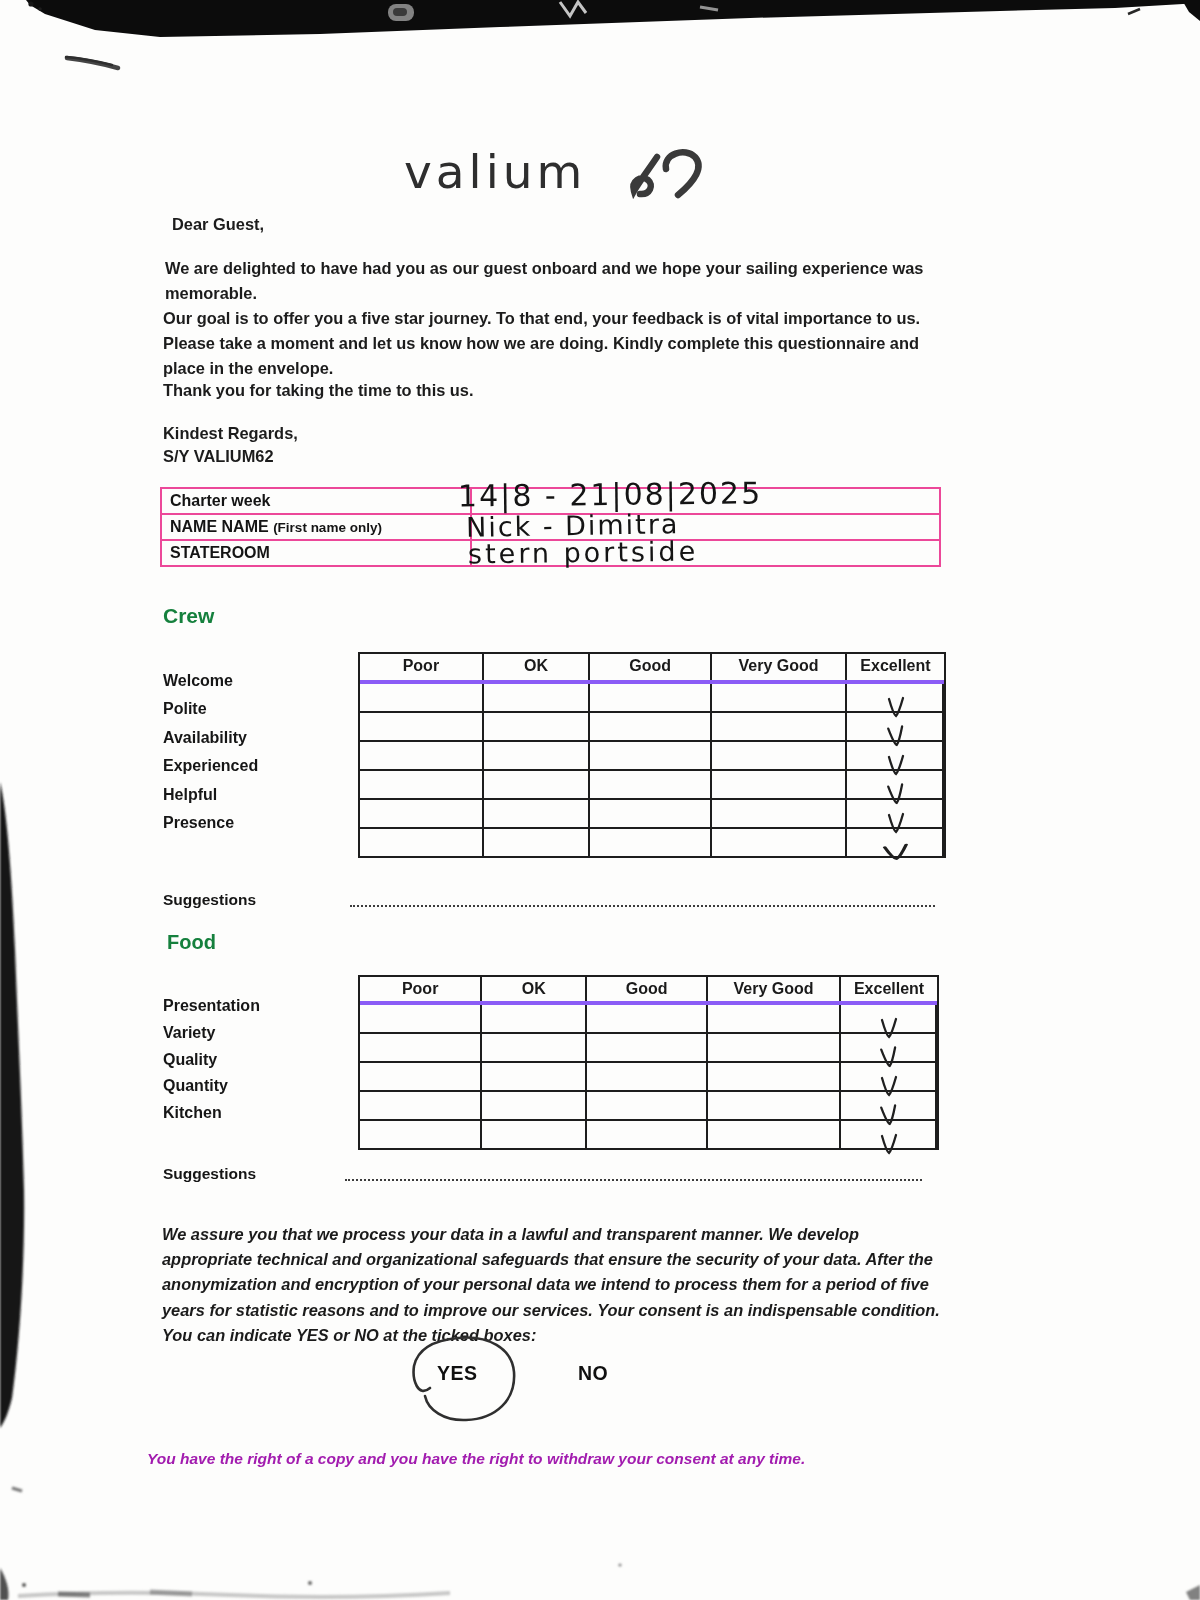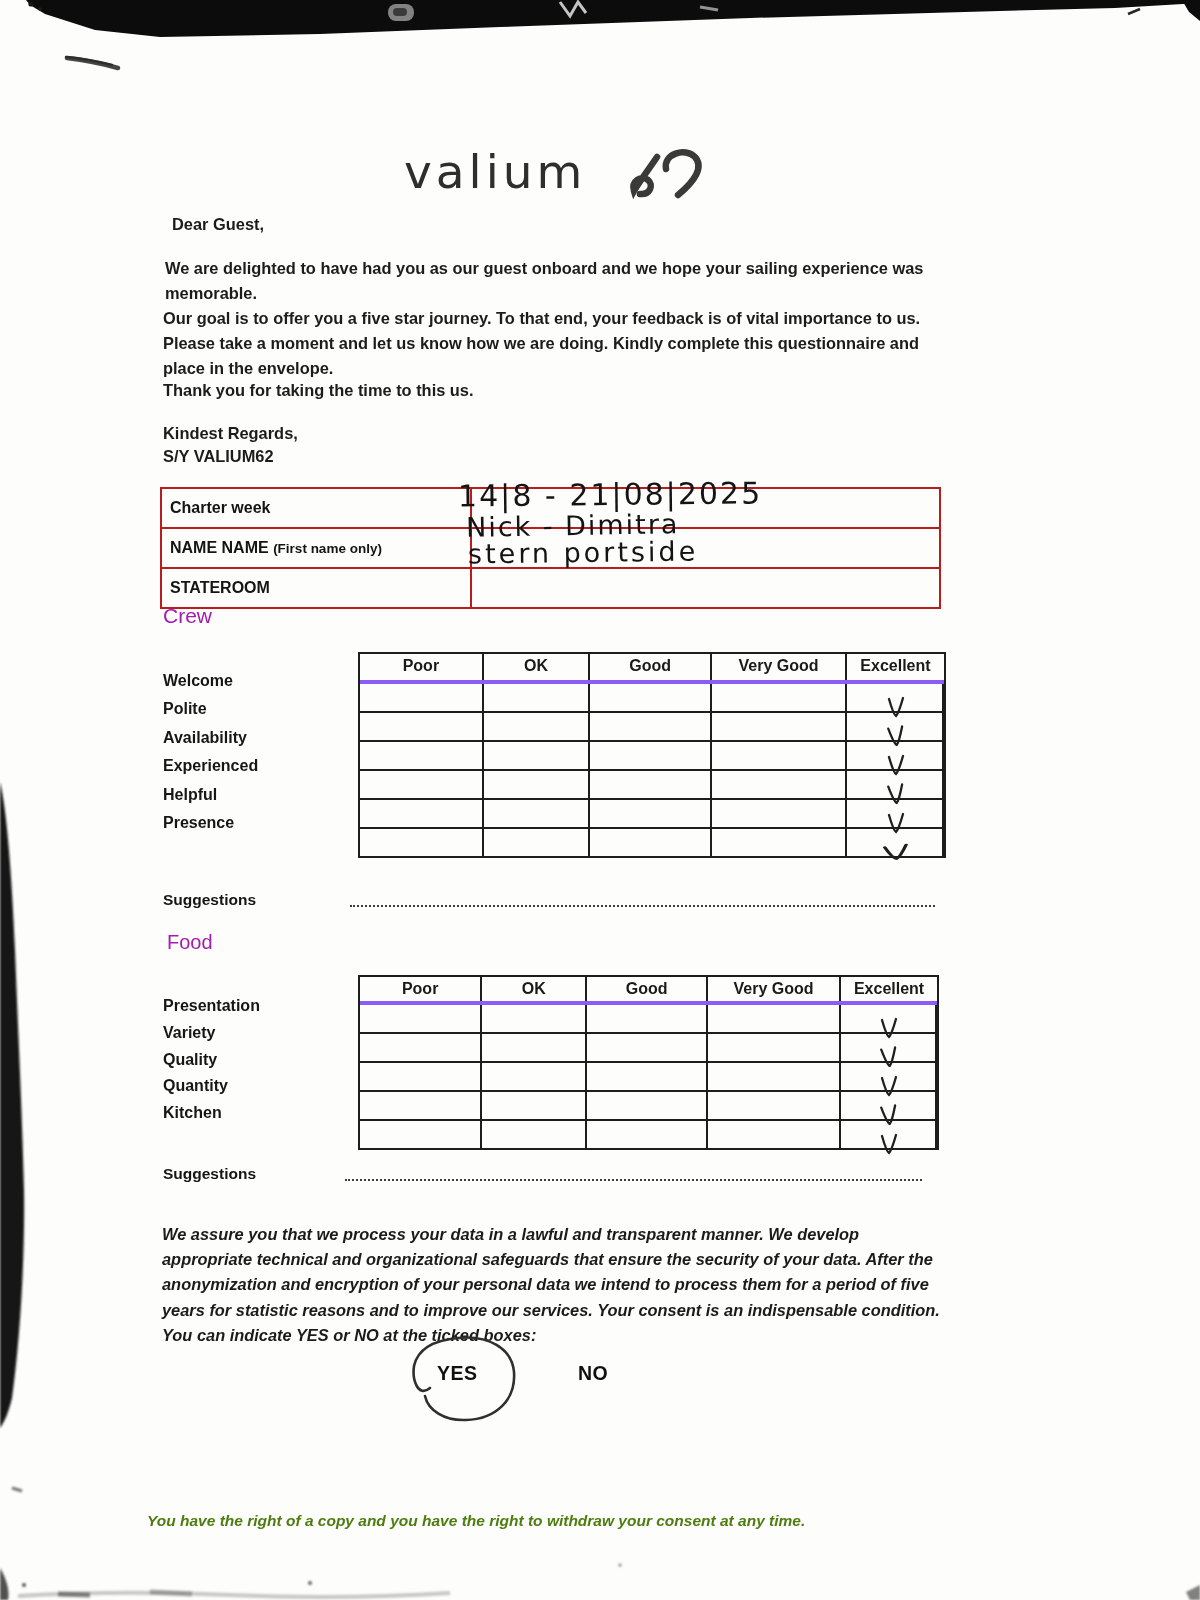--- a/index.html
+++ b/index.html
@@ -1,26 +1,26 @@
 <!DOCTYPE html>
 <html><head>
 <meta charset="utf-8">
 <style>
   html,body{margin:0;padding:0;}
   body{background:#e8e8e8;font-family:"Liberation Sans",sans-serif;}
   #page{position:relative;width:1200px;height:1600px;margin:0 auto;background:#fdfdfc;overflow:hidden;}
   .abs{position:absolute;}
   .body-text{font-size:16.4px;font-weight:700;color:#1c1c1c;line-height:24.8px;}
-  .title{font-weight:400;color:#a21caf;}
+  .title{font-weight:700;color:#15803d;}
   
   #logo{left:404px;top:148px;color:#2e2e2e;}
   #logo .brand{font-family:"DejaVu Sans",sans-serif;font-size:47px;font-weight:400;letter-spacing:4px;line-height:47px;}
   
   #info-table{left:160px;top:487px;width:781px;border-collapse:collapse;}
-  #info-table td{border:2px solid #b91c1c;height:24px;padding:7px 8px;}
+  #info-table td{border:2px solid #ec4899;height:24px;padding:0 8px;}
   #info-table td.lab{width:292px;font-size:16px;font-weight:700;color:#141414;white-space:nowrap;}
   #info-table td.lab .suffix{font-size:13.5px;}
   .hw{position:absolute;font-family:"DejaVu Sans",sans-serif;color:#141414;white-space:nowrap;z-index:6;}
   #hw-charter{left:458px;top:477px;font-size:30px;transform:rotate(-0.6deg);letter-spacing:2px;}
   #hw-name{left:466px;top:510px;font-size:27px;transform:rotate(-1deg);letter-spacing:2px;}
   #hw-stateroom{left:468px;top:537px;font-size:27px;transform:rotate(-0.7deg);letter-spacing:3px;}
   
   .rate-table{position:absolute;border:2.5px solid #1d1d1d;z-index:2;}
   .rt-head{display:flex;border-bottom:4px solid #8b5cf6;}
   .rt-hcell{box-sizing:border-box;text-align:center;font-size:16px;font-weight:700;color:#1a1a1a;border-right:2px solid #1d1d1d;padding-top:3px;}
@@ -41,21 +41,21 @@
   .row-labels{position:absolute;left:163px;}
   .rlab{font-size:16px;font-weight:700;color:#161616;}
   #crew-labels .rlab{height:28.4px;}
   #food-labels .rlab{height:26.8px;}
   
   .sugg-label{font-size:15.5px;font-weight:700;color:#151515;}
   .dotline{border-bottom:2.5px dotted #3c3c3c;height:12px;}
   
   #consent-text{left:162px;top:1222px;width:782px;font-size:16.4px;font-style:italic;font-weight:700;color:#1b1b1b;line-height:25.2px;}
   .yn{font-size:19.5px;font-weight:700;color:#101010;letter-spacing:0.5px;}
-  #footer-note{left:147px;top:1512px;font-size:15.5px;font-style:italic;font-weight:700;color:#4d7c0f;}
+  #footer-note{left:147px;top:1450px;font-size:15.5px;font-style:italic;font-weight:700;color:#a21caf;}
   
   #artifacts{position:absolute;left:0;top:0;z-index:10;pointer-events:none;}
 </style>
 </head>
 <body>
 
 <div id="page">
 
   <div class="abs" id="logo">
     <span class="brand">valium</span>

